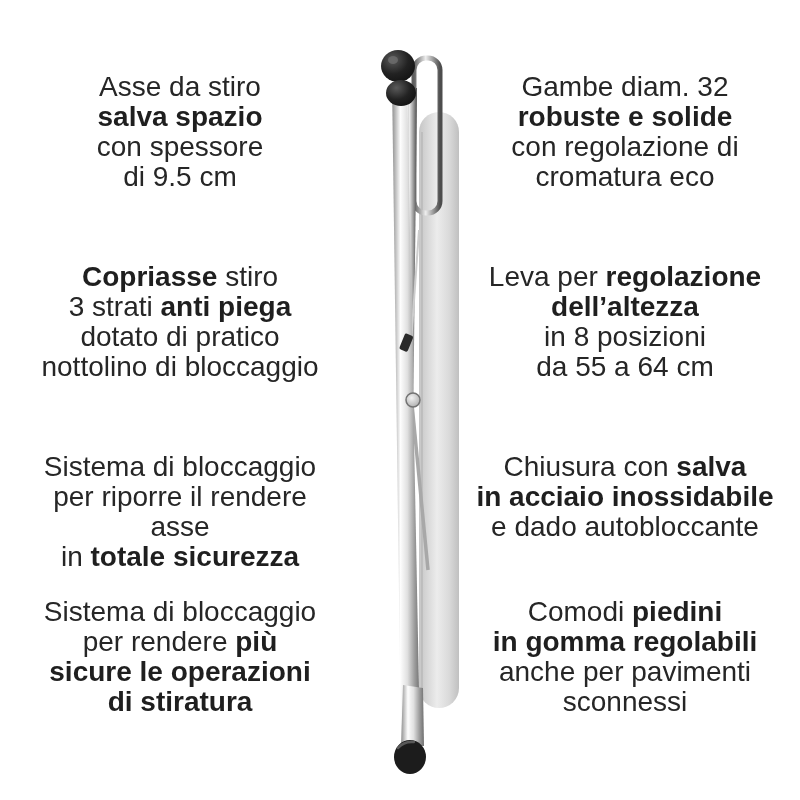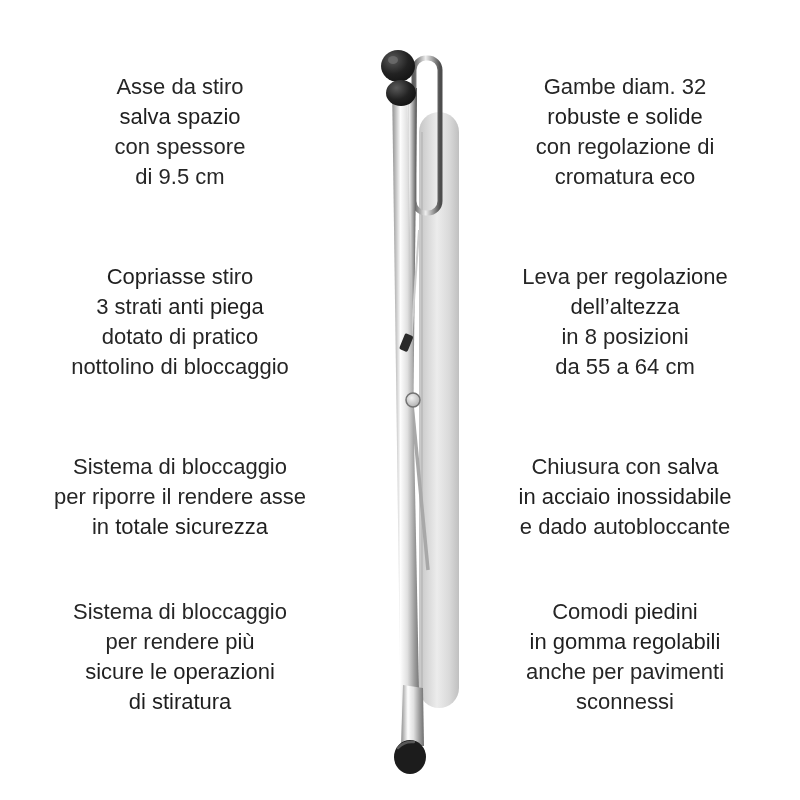--- a/index.html
+++ b/index.html
@@ -20,29 +20,29 @@
     top: 0;
     height: 800px;
     width: 300px;
   }
   .features-col.left  { left: 30px; }
   .features-col.right { left: 475px; }
   .feature-block {
     position: absolute;
     width: 100%;
     text-align: center;
-    font-size: 22px;
+    font-size: 28px;
     line-height: 30px;
     font-weight: 400;
   }
   .feature-block:nth-child(1) { top: 72px; }
   .feature-block:nth-child(2) { top: 262px; }
   .feature-block:nth-child(3) { top: 452px; }
   .feature-block:nth-child(4) { top: 597px; }
-  .feature-block strong { font-weight: 400; color: #1f1f1f; }
+  .feature-block strong { font-weight: 700; color: #1f1f1f; }
   .product-wrap {
     position: absolute;
     left: 350px;
     top: 40px;
     width: 130px;
     height: 745px;
   }
 </style>
 </head>
 <body>

